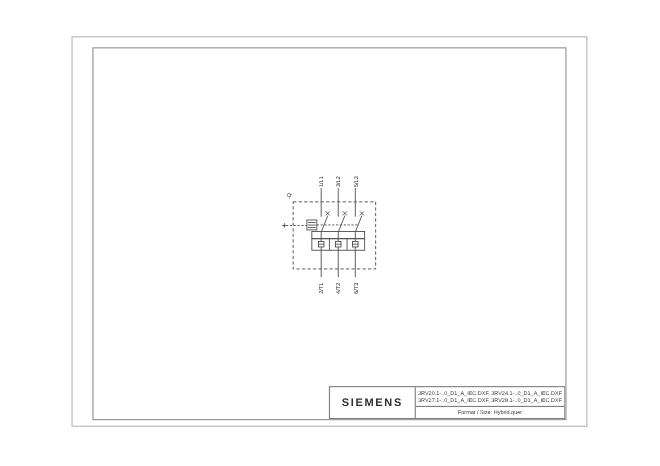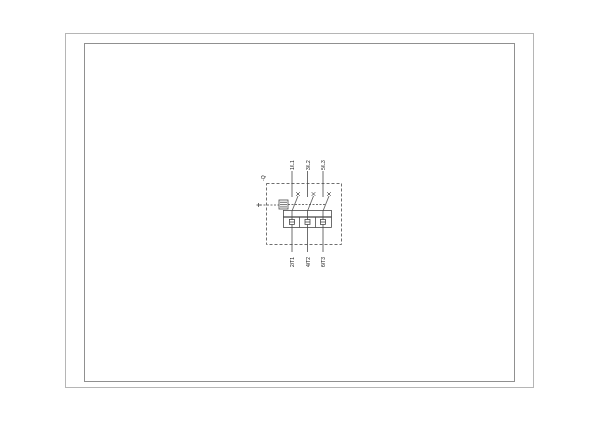--- a/index.html
+++ b/index.html
@@ -111,14 +111,26 @@
       <text transform="rotate(-90 294 170)" x="294" y="170">1/L1</text>
       <text transform="rotate(-90 309.5 170)" x="309.5" y="170">3/L2</text>
       <text transform="rotate(-90 325 170)" x="325" y="170">5/L3</text>
 
       <text transform="rotate(-90 294 267)" x="294" y="267">2/T1</text>
       <text transform="rotate(-90 309.5 267)" x="309.5" y="267">4/T2</text>
       <text transform="rotate(-90 325 267)" x="325" y="267">6/T3</text>
     </g>
   </svg>
 
+  <div class="title-block">
+    <div class="tb-brand-cell">
+      <span class="tb-brand">SIEMENS</span>
+    </div>
+    <div class="tb-right">
+      <div class="tb-files">
+        <div class="tb-file-line">3RV20.1-..0_D1_A_IEC.DXF, 3RV24.1-..0_D1_A_IEC.DXF</div>
+        <div class="tb-file-line">3RV27.1-..0_D1_A_IEC.DXF, 3RV28.1-..0_D1_A_IEC.DXF</div>
+      </div>
+      <div class="tb-format">Format / Size: Hybrid.quer</div>
+    </div>
+  </div>
 
 </div>
 
 </body></html>

